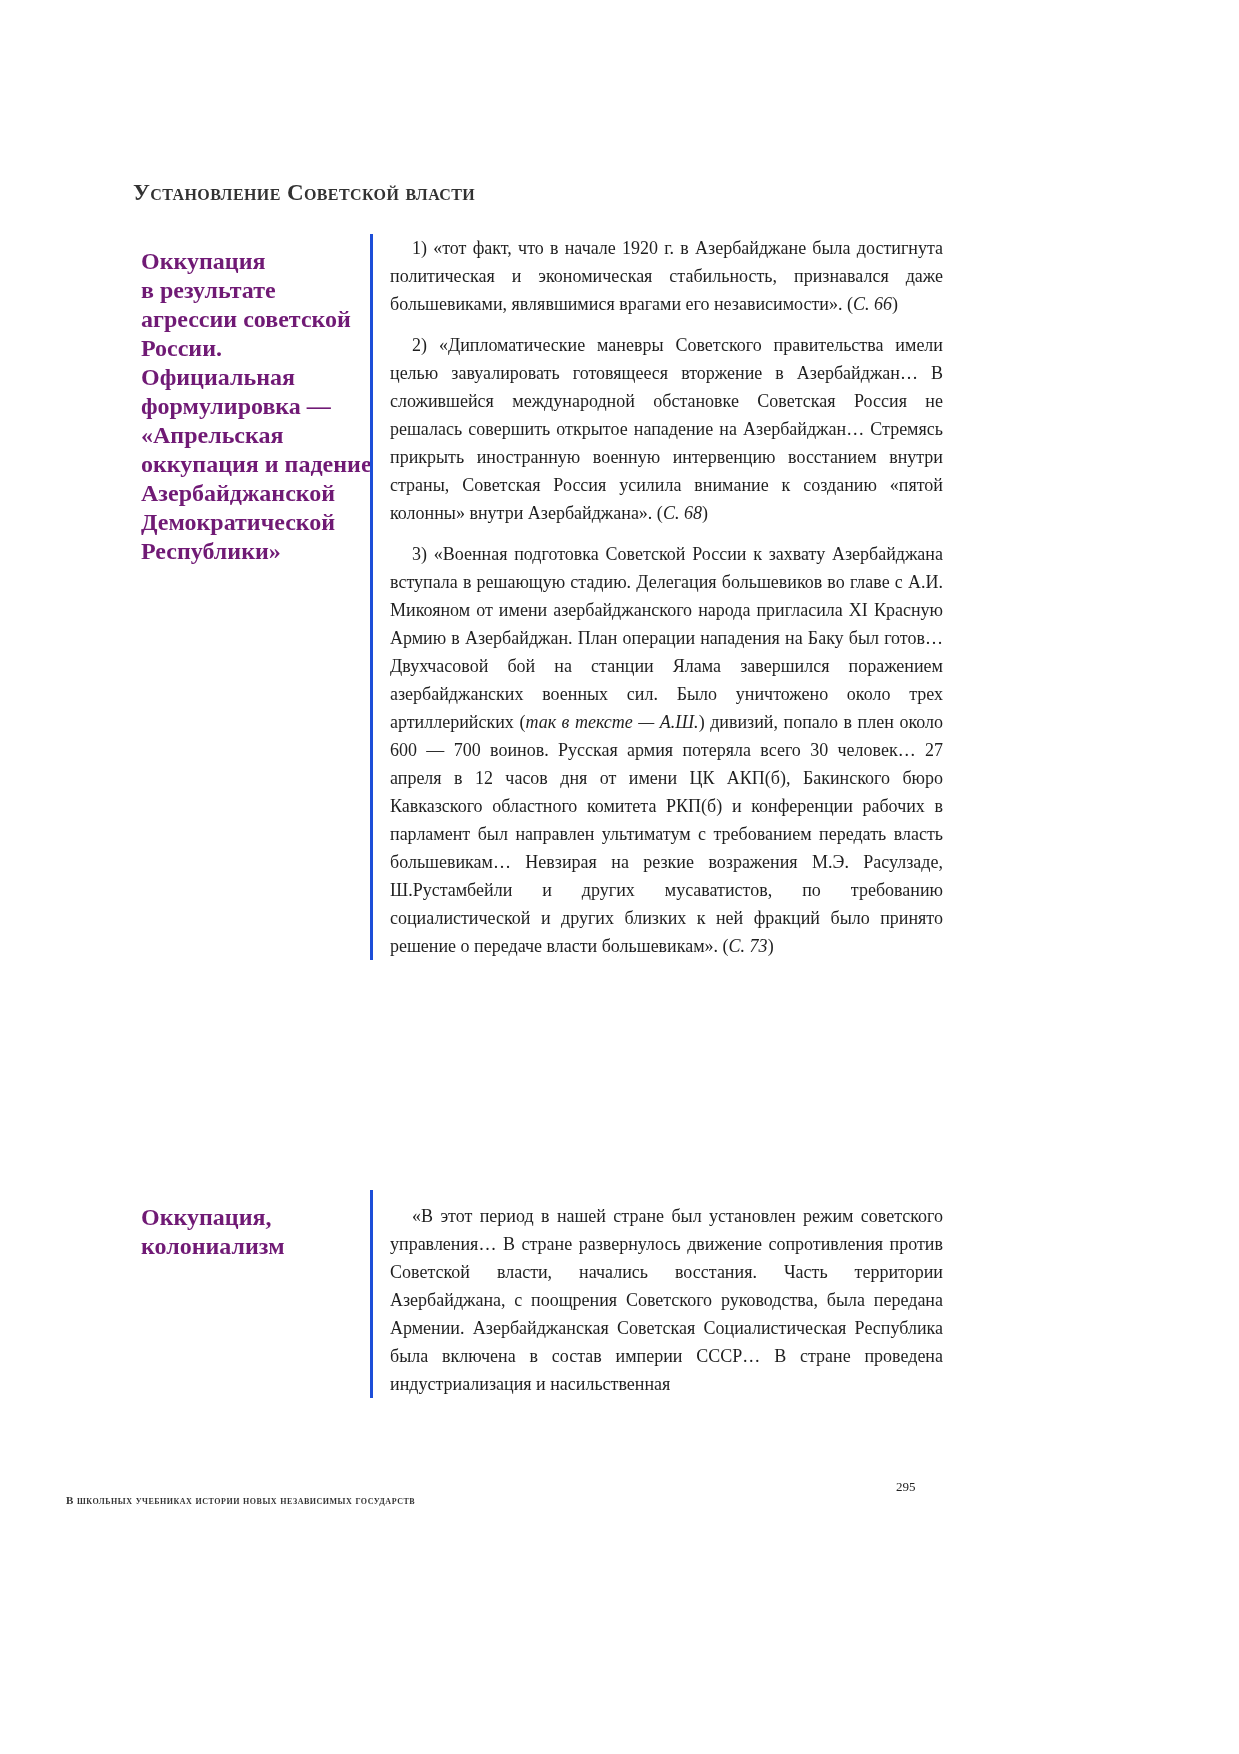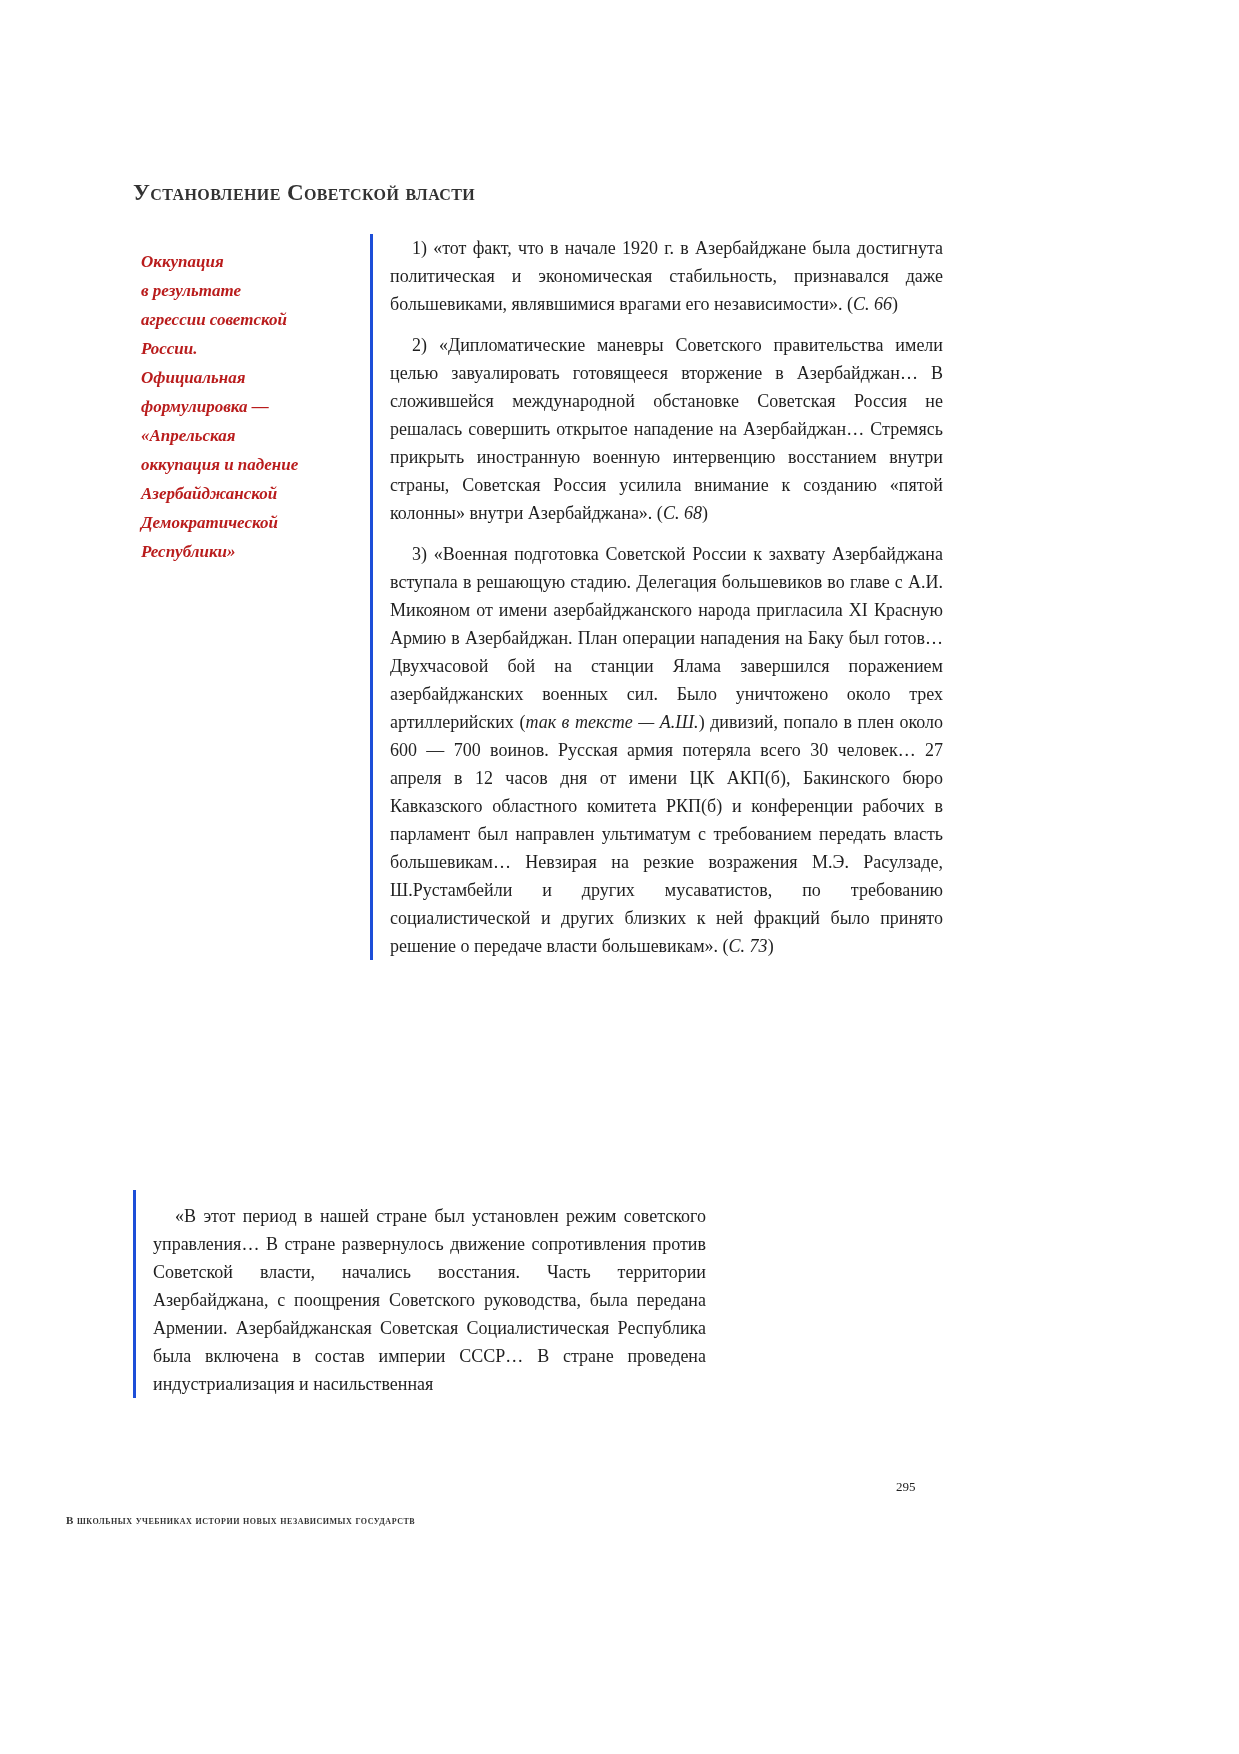--- a/index.html
+++ b/index.html
@@ -30,25 +30,24 @@
     width: 810px;
     display: flex;
     align-items: stretch;
   }
   #row-1 { top: 234px; }
   #row-2 { top: 1190px; }
   .margin-note {
     width: 237px;
     padding: 13px 18px 0 8px;
     box-sizing: border-box;
-    font-style: italic;
     font-weight: 700;
-    font-size: 17px;
+    font-size: 24px;
     line-height: 29px;
-    color: #b91c1c;
+    color: #701a75;
   }
   .note-line { white-space: nowrap; }
   .section-main {
     width: 573px;
     box-sizing: border-box;
     border-left: 3px solid #1d4ed8;
     padding-left: 17px;
   }
   .para {
     margin: 0 0 13px 0;
@@ -62,21 +61,20 @@
   .it { font-style: italic; }
   .footer-left {
     position: absolute;
     left: 66px;
     top: 1494px;
     font-variant: small-caps;
     font-weight: 600;
     font-size: 11px;
     letter-spacing: 0.5px;
     color: #333333;
-    margin-top: 20px;
   }
   .page-number {
     position: absolute;
     left: 896px;
     top: 1479px;
     font-size: 13px;
     color: #222222;
   }
 </style>
 </head>
@@ -102,20 +100,24 @@
       </div>
     <div class="section-main">
         <p class="para"><span class="seg">1) «тот факт, что в начале 1920 г. в Азербайджане была достигнута политическая и экономическая стабильность, признавался даже большевиками, являвшимися врагами его независимости». (</span><span class="seg it">С. 66</span><span class="seg">)</span></p>
         <p class="para"><span class="seg">2) «Дипломатические маневры Советского правительства имели целью завуалировать готовящееся вторжение в Азербайджан… В сложившейся международной обстановке Советская Россия не решалась совершить открытое нападение на Азербайджан… Стремясь прикрыть иностранную военную интервенцию восстанием внутри страны, Советская Россия усилила внимание к созданию «пятой колонны» внутри Азербайджана». (</span><span class="seg it">С. 68</span><span class="seg">)</span></p>
         <p class="para"><span class="seg">3) «Военная подготовка Советской России к захвату Азербайджана вступала в решающую стадию. Делегация большевиков во главе с А.И. Микояном от имени азербайджанского народа пригласила XI Красную Армию в Азербайджан. План операции нападения на Баку был готов… Двухчасовой бой на станции Ялама завершился поражением азербайджанских военных сил. Было уничтожено около трех артиллерийских (</span><span class="seg it">так в тексте — А.Ш.</span><span class="seg">) дивизий, попало в плен около 600 — 700 воинов. Русская армия потеряла всего 30 человек… 27 апреля в 12 часов дня от имени ЦК АКП(б), Бакинского бюро Кавказского областного комитета РКП(б) и конференции рабочих в парламент был направлен ультиматум с требованием передать власть большевикам… Невзирая на резкие возражения М.Э. Расулзаде, Ш.Рустамбейли и других мусаватистов, по требованию социалистической и других близких к ней фракций было принято решение о передаче власти большевикам». (</span><span class="seg it">С. 73</span><span class="seg">)</span></p>
       </div>
   </div>
 
 
   <div class="section-row" id="row-2">
+    <div class="margin-note">
+        <div class="note-line">Оккупация,</div>
+        <div class="note-line">колониализм</div>
+      </div>
     <div class="section-main">
         <p class="para"><span class="seg">«В этот период в нашей стране был установлен режим советского управления… В стране развернулось движение сопротивления против Советской власти, начались восстания. Часть территории Азербайджана, с поощрения Советского руководства, была передана Армении. Азербайджанская Советская Социалистическая Республика была включена в состав империи СССР… В стране проведена индустриализация и насильственная</span></p>
       </div>
   </div>
 
   <div class="footer-left">В школьных учебниках истории новых независимых государств</div>
 
   <div class="page-number">295</div>
 
 </div>

